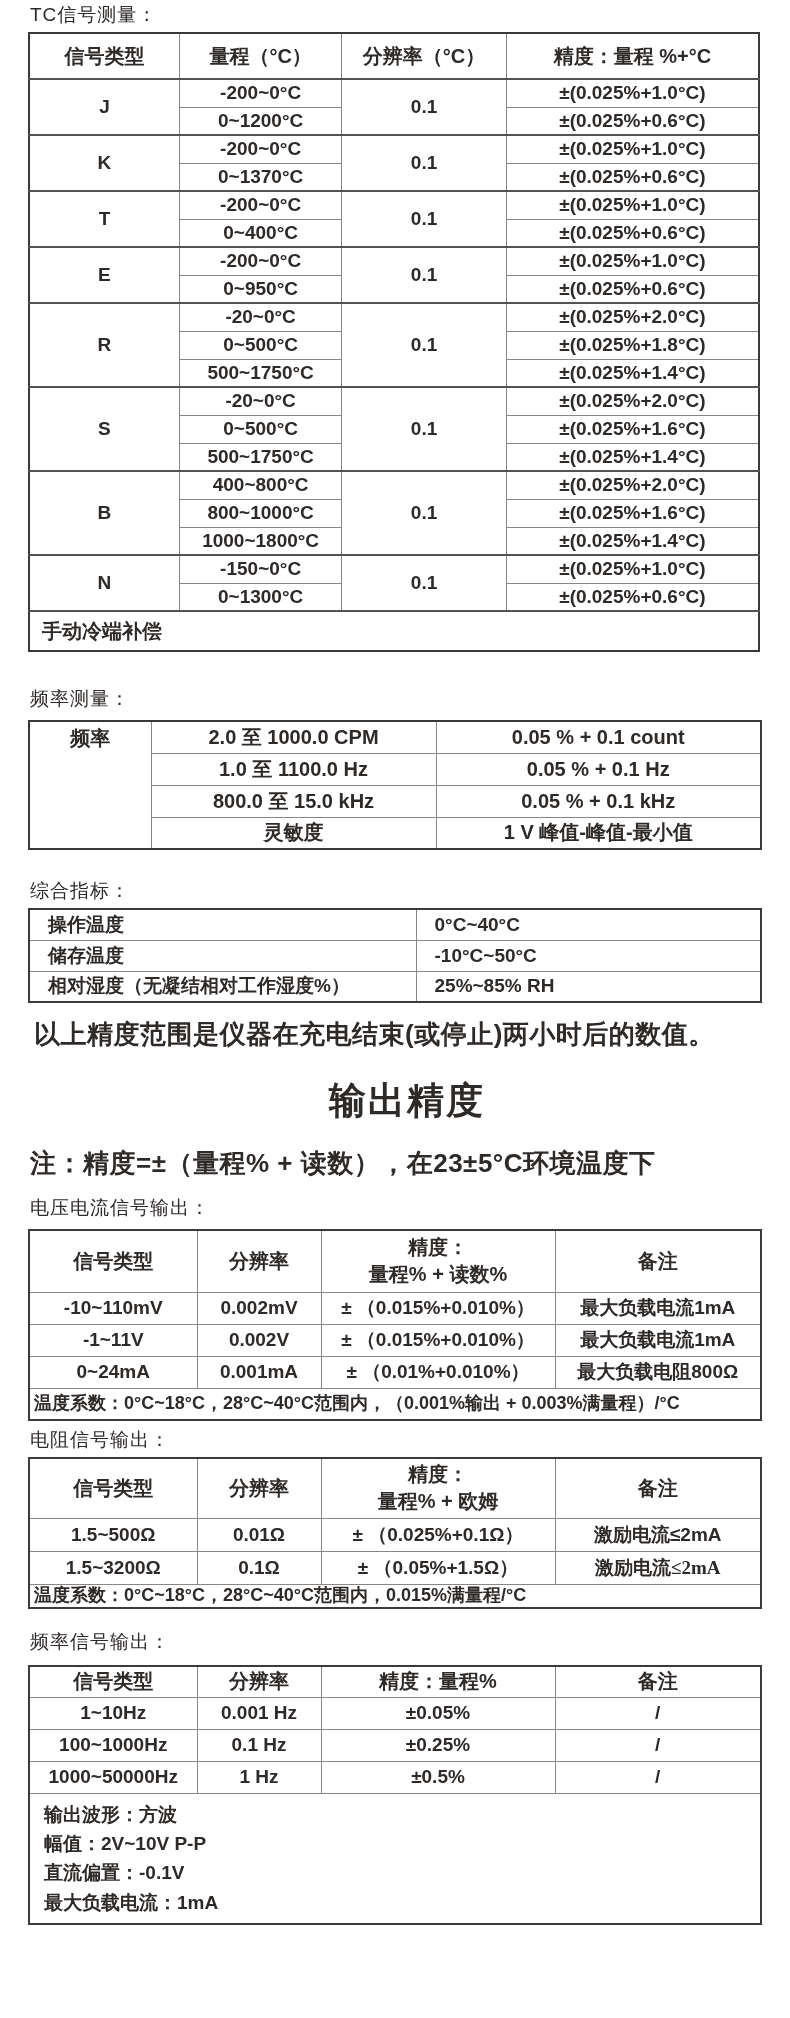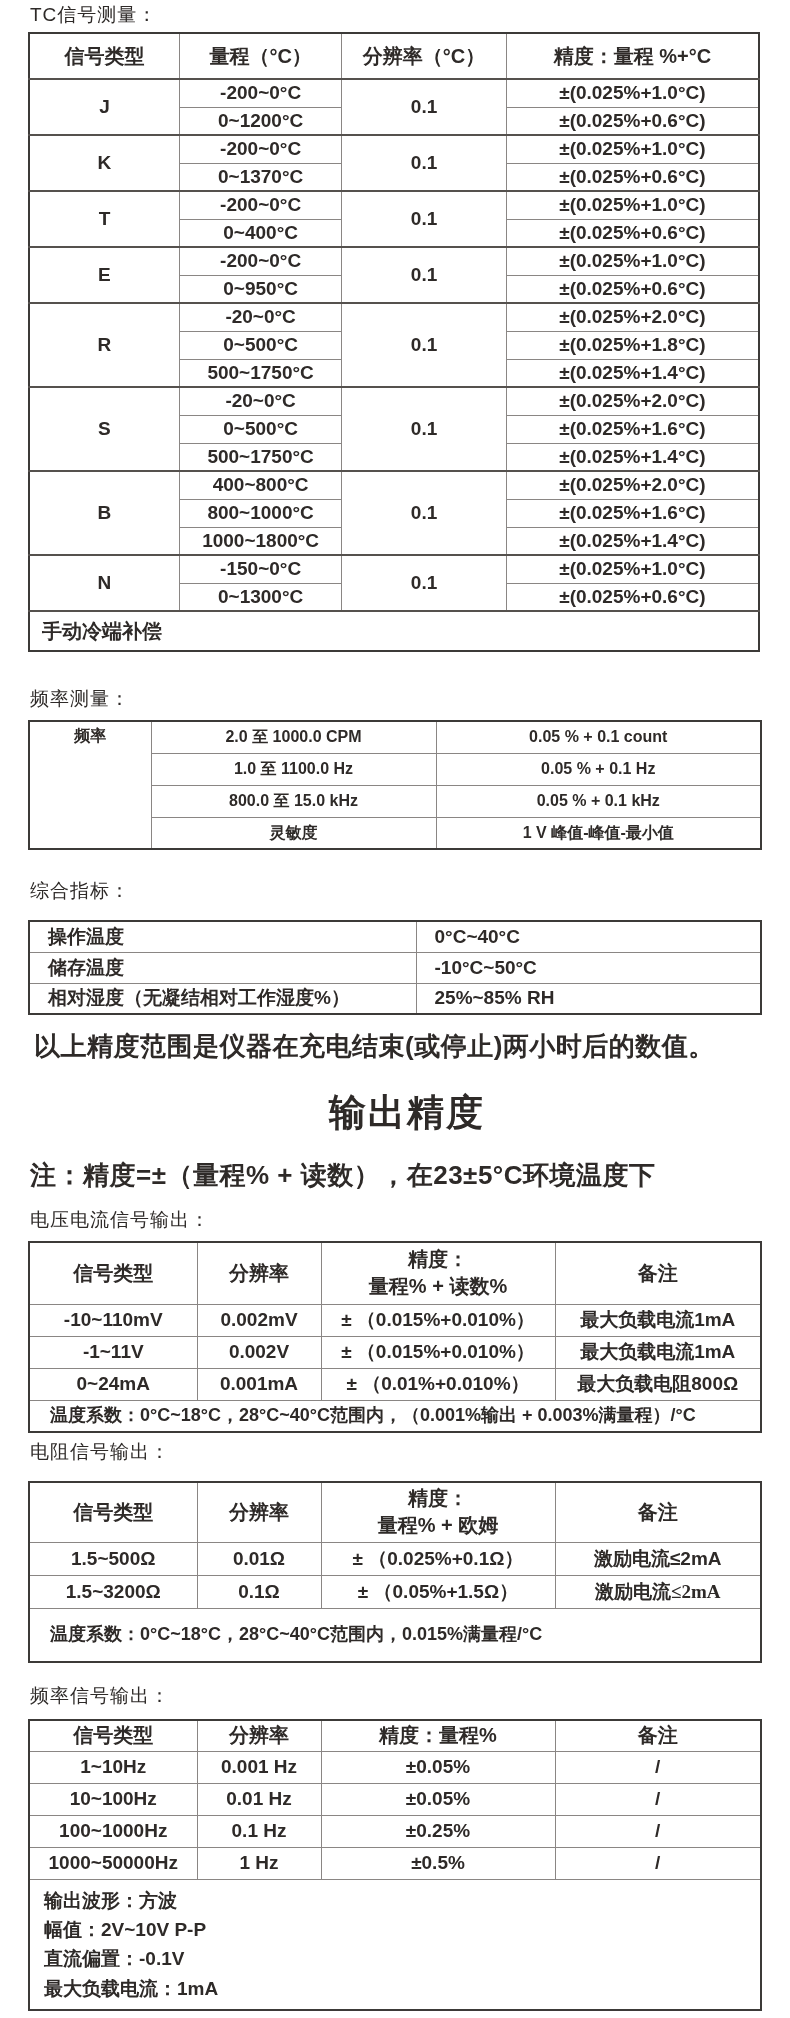--- a/index.html
+++ b/index.html
@@ -22,42 +22,42 @@
     text-align:center; vertical-align:middle; line-height:1.15;
     overflow:hidden; white-space:nowrap;
   }
   table.spec th { font-size:20px; }
   tr.grp td { border-top:2px solid #55514e; }
   
   #tc-table th { height:46px; }
   #tc-table td { height:28px; }
   #tc-table td.tc-footer { height:40px; text-align:left; padding-left:12px; font-size:20px; border-top:2px solid #55514e; }
   
-  #freqm-table td { height:32px; font-size:16px; }
+  #freqm-table td { height:32px; font-size:20px; }
   #freqm-table td.fm-label { vertical-align:top; padding-top:5px; }
   
   #general-table td { height:31px; text-align:left; padding-left:18px; font-size:19px; }
   
   .out-table th { height:62px; white-space:normal; }
   .out-table td { height:32px; }
-  .out-table td.foot { text-align:left; padding-left:20px; font-size:18px; }
+  .out-table td.foot { text-align:left; padding-left:4px; font-size:18px; }
   #resist-table th { height:60px; }
   #resist-table td { height:33px; }
-  #resist-table td.foot { height:54px; }
+  #resist-table td.foot { height:24px; }
   #freqo-table th { height:31px; }
   #freqo-table td { height:32px; }
   #freqo-table td.multi-foot { height:124px; text-align:left; padding:6px 0 6px 14px; white-space:normal; }
   .foot-line { font-size:19px; line-height:1.55; }
   .muted { color:#7e7a78; font-weight:400; font-family:"Liberation Serif","DejaVu Serif",serif; }
   .acc-h { line-height:1.35; }
   .note-text { font-size:26px; margin-left:34px; letter-spacing:0.5px; }
   .big-title { font-size:37px; text-align:center; font-weight:700; letter-spacing:2px; }
   .m-t34 { margin-top:34px; } .m-t8 { margin-top:8px; } .m-t28 { margin-top:28px; }
   .m-t14 { margin-top:14px; } .m-t24 { margin-top:24px;padding-left:24px; } .m-t20 { margin-top:20px; }
-  .m-t18 { margin-top:6px; } .m-t6 { margin-top:16px; } .m-t10 { margin-top:10px; }
+  .m-t18 { margin-top:6px; } .m-t6 { margin-top:4px; } .m-t10 { margin-top:10px; }
   .m-t4 { margin-top:4px; }
 </style>
 </head>
 <body>
 
 <div class="page">
 
   <div class="sec-label">TC信号测量：</div>
   <table class="spec m-t4" id="tc-table">
     <colgroup>
@@ -318,26 +318,20 @@
       <th>精度：量程%</th>
       <th>备注</th>
     </tr>
     <tr>
       <td>1~10Hz</td>
       <td>0.001 Hz</td>
       <td>±0.05%</td>
       <td>/</td>
     </tr>
     <tr>
-      <td>10~100Hz</td>
-      <td>0.01 Hz</td>
-      <td>±0.05%</td>
-      <td>/</td>
-    </tr>
-    <tr>
       <td>100~1000Hz</td>
       <td>0.1 Hz</td>
       <td>±0.25%</td>
       <td>/</td>
     </tr>
     <tr>
       <td>1000~50000Hz</td>
       <td>1 Hz</td>
       <td>±0.5%</td>
       <td>/</td>

